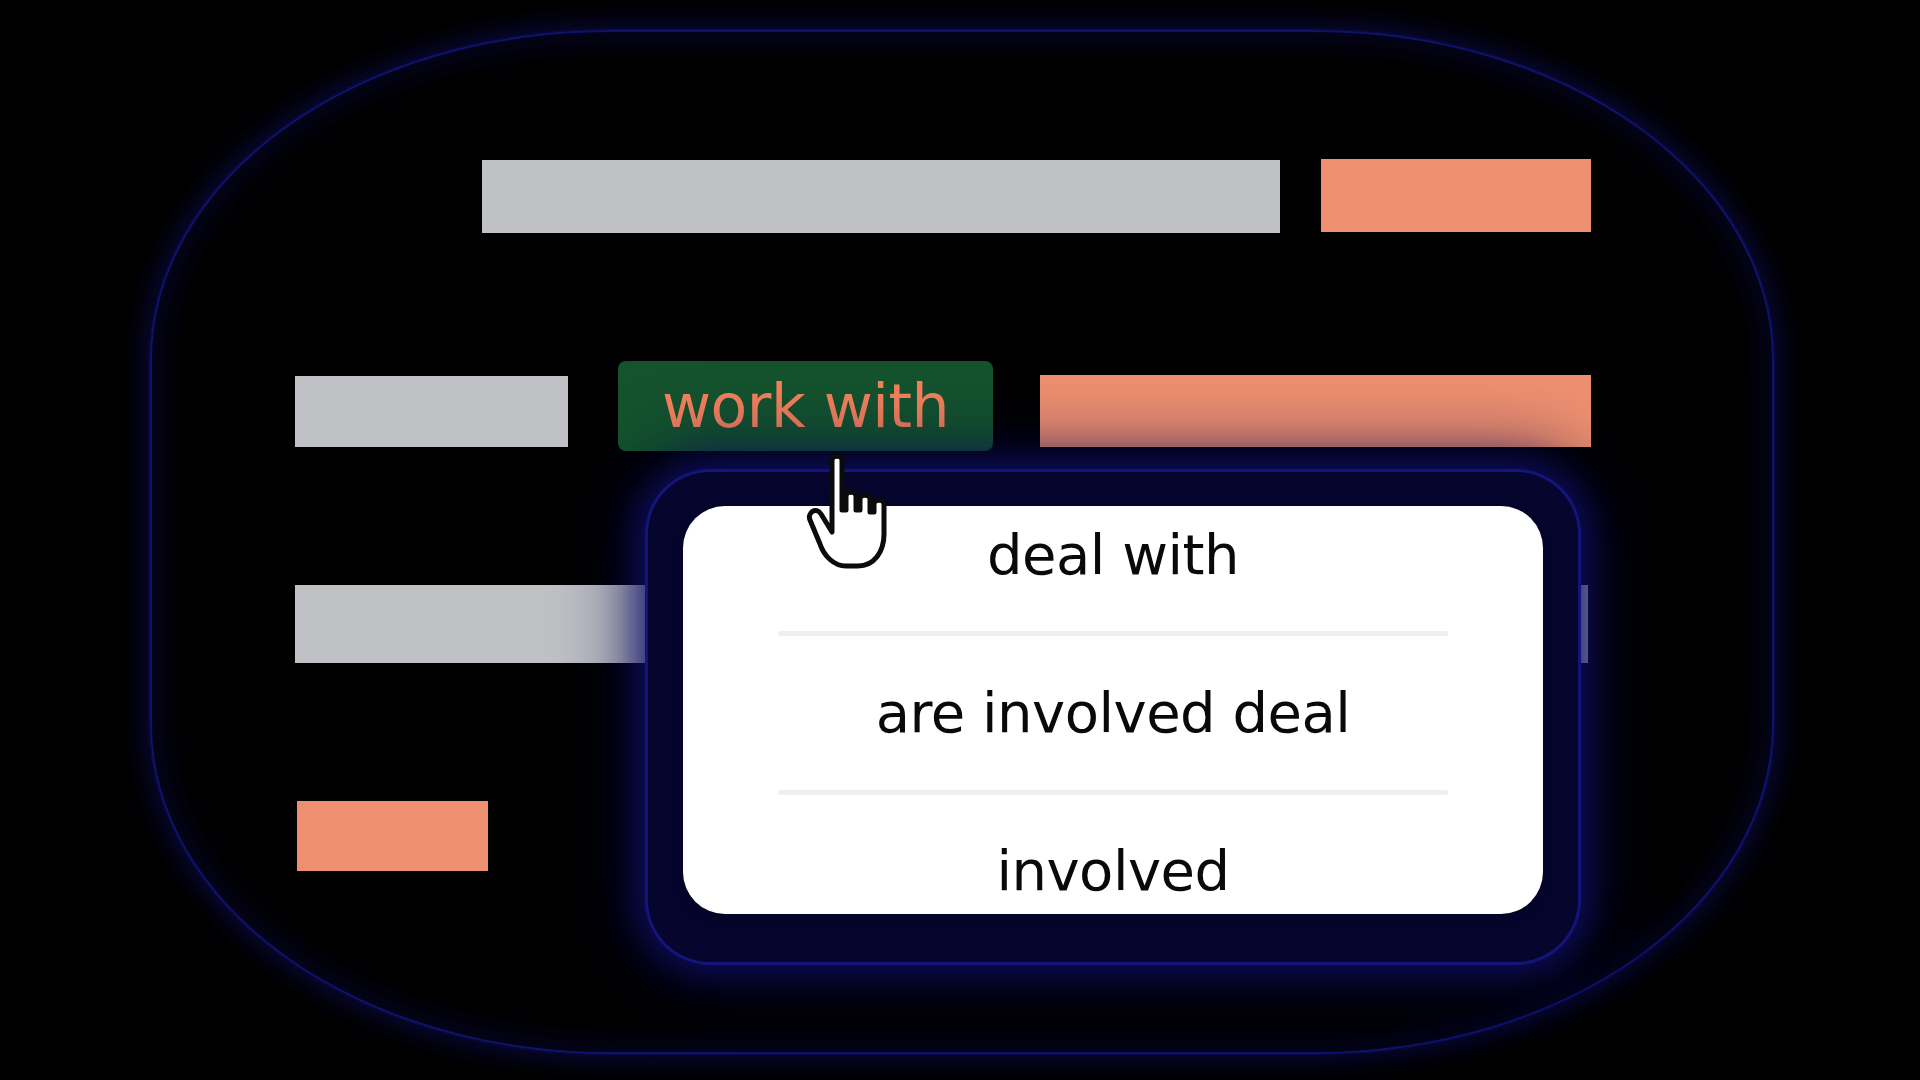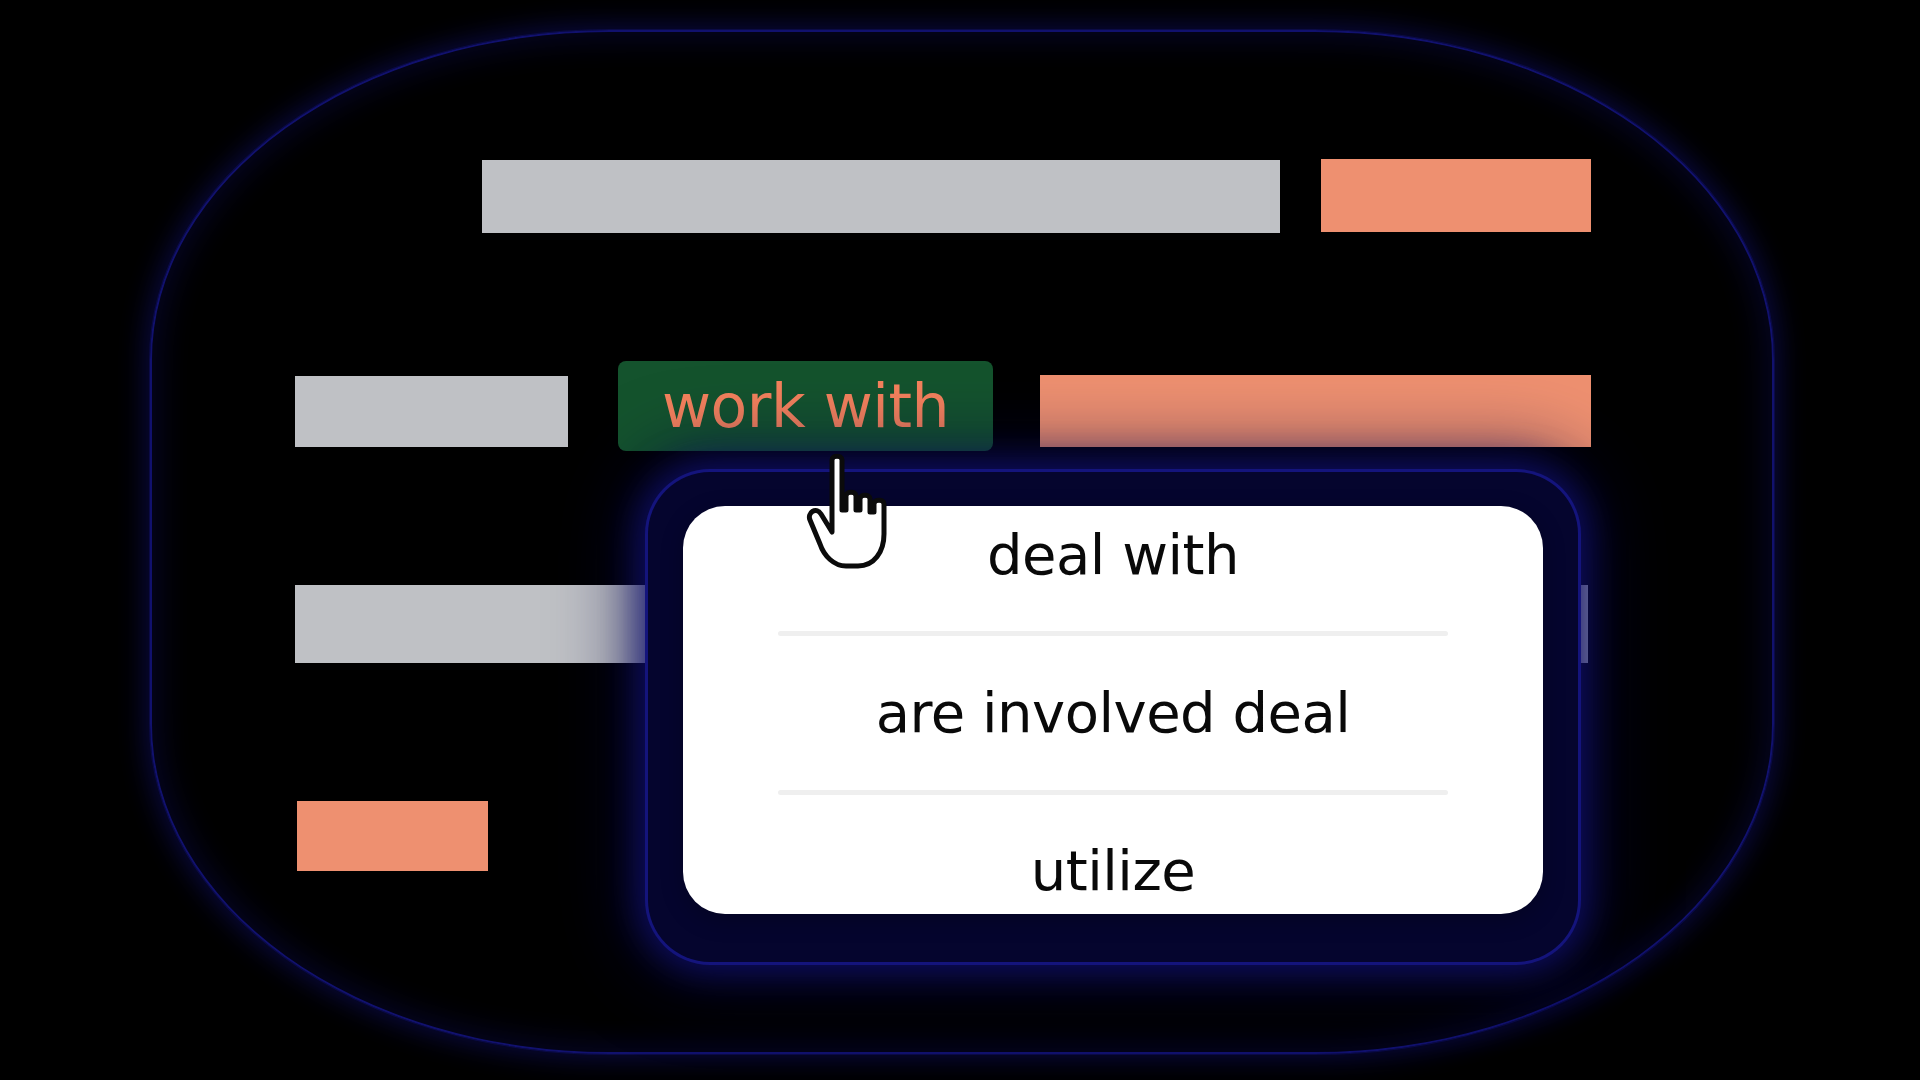--- a/index.html
+++ b/index.html
@@ -138,21 +138,21 @@
 
   <div class="chip" id="selected-phrase-chip" style="left: 618px; top: 361px; width: 375px; height: 90px;">work with</div>
 
   <div class="popup-shadow"></div>
 
   <div class="popup" id="suggestions-popup">
       <div class="popup-item">deal with</div>
       <div class="popup-divider"></div>
       <div class="popup-item">are involved deal</div>
       <div class="popup-divider"></div>
-      <div class="popup-item">utilize</div>
+      <div class="popup-item">involved</div>
     </div>
 
   <div class="cursor" style="left: 806px; top: 452px;">
     <svg viewBox="0 0 96 118" width="96" height="118" aria-hidden="true">
       <path d="M26 8 C26 3, 36 3, 36 8 L36 58 L40 58 L40 44 C40 39, 50 39, 50 44 L50 58 L54 58 L54 47 C54 42, 64 42, 64 47 L64 60 L68 60 L68 52 C68 47, 78 47, 78 52 L78 82 C78 100, 68 114, 52 114 L40 114 C28 114, 18 104, 14 92 L4 68 C1 61, 10 54, 15 62 L26 80 Z" fill="#ffffff" stroke="#0b0b0b" stroke-width="5" stroke-linejoin="round" stroke-linecap="round"></path>
     </svg>
   </div>
 
 </div>
 

